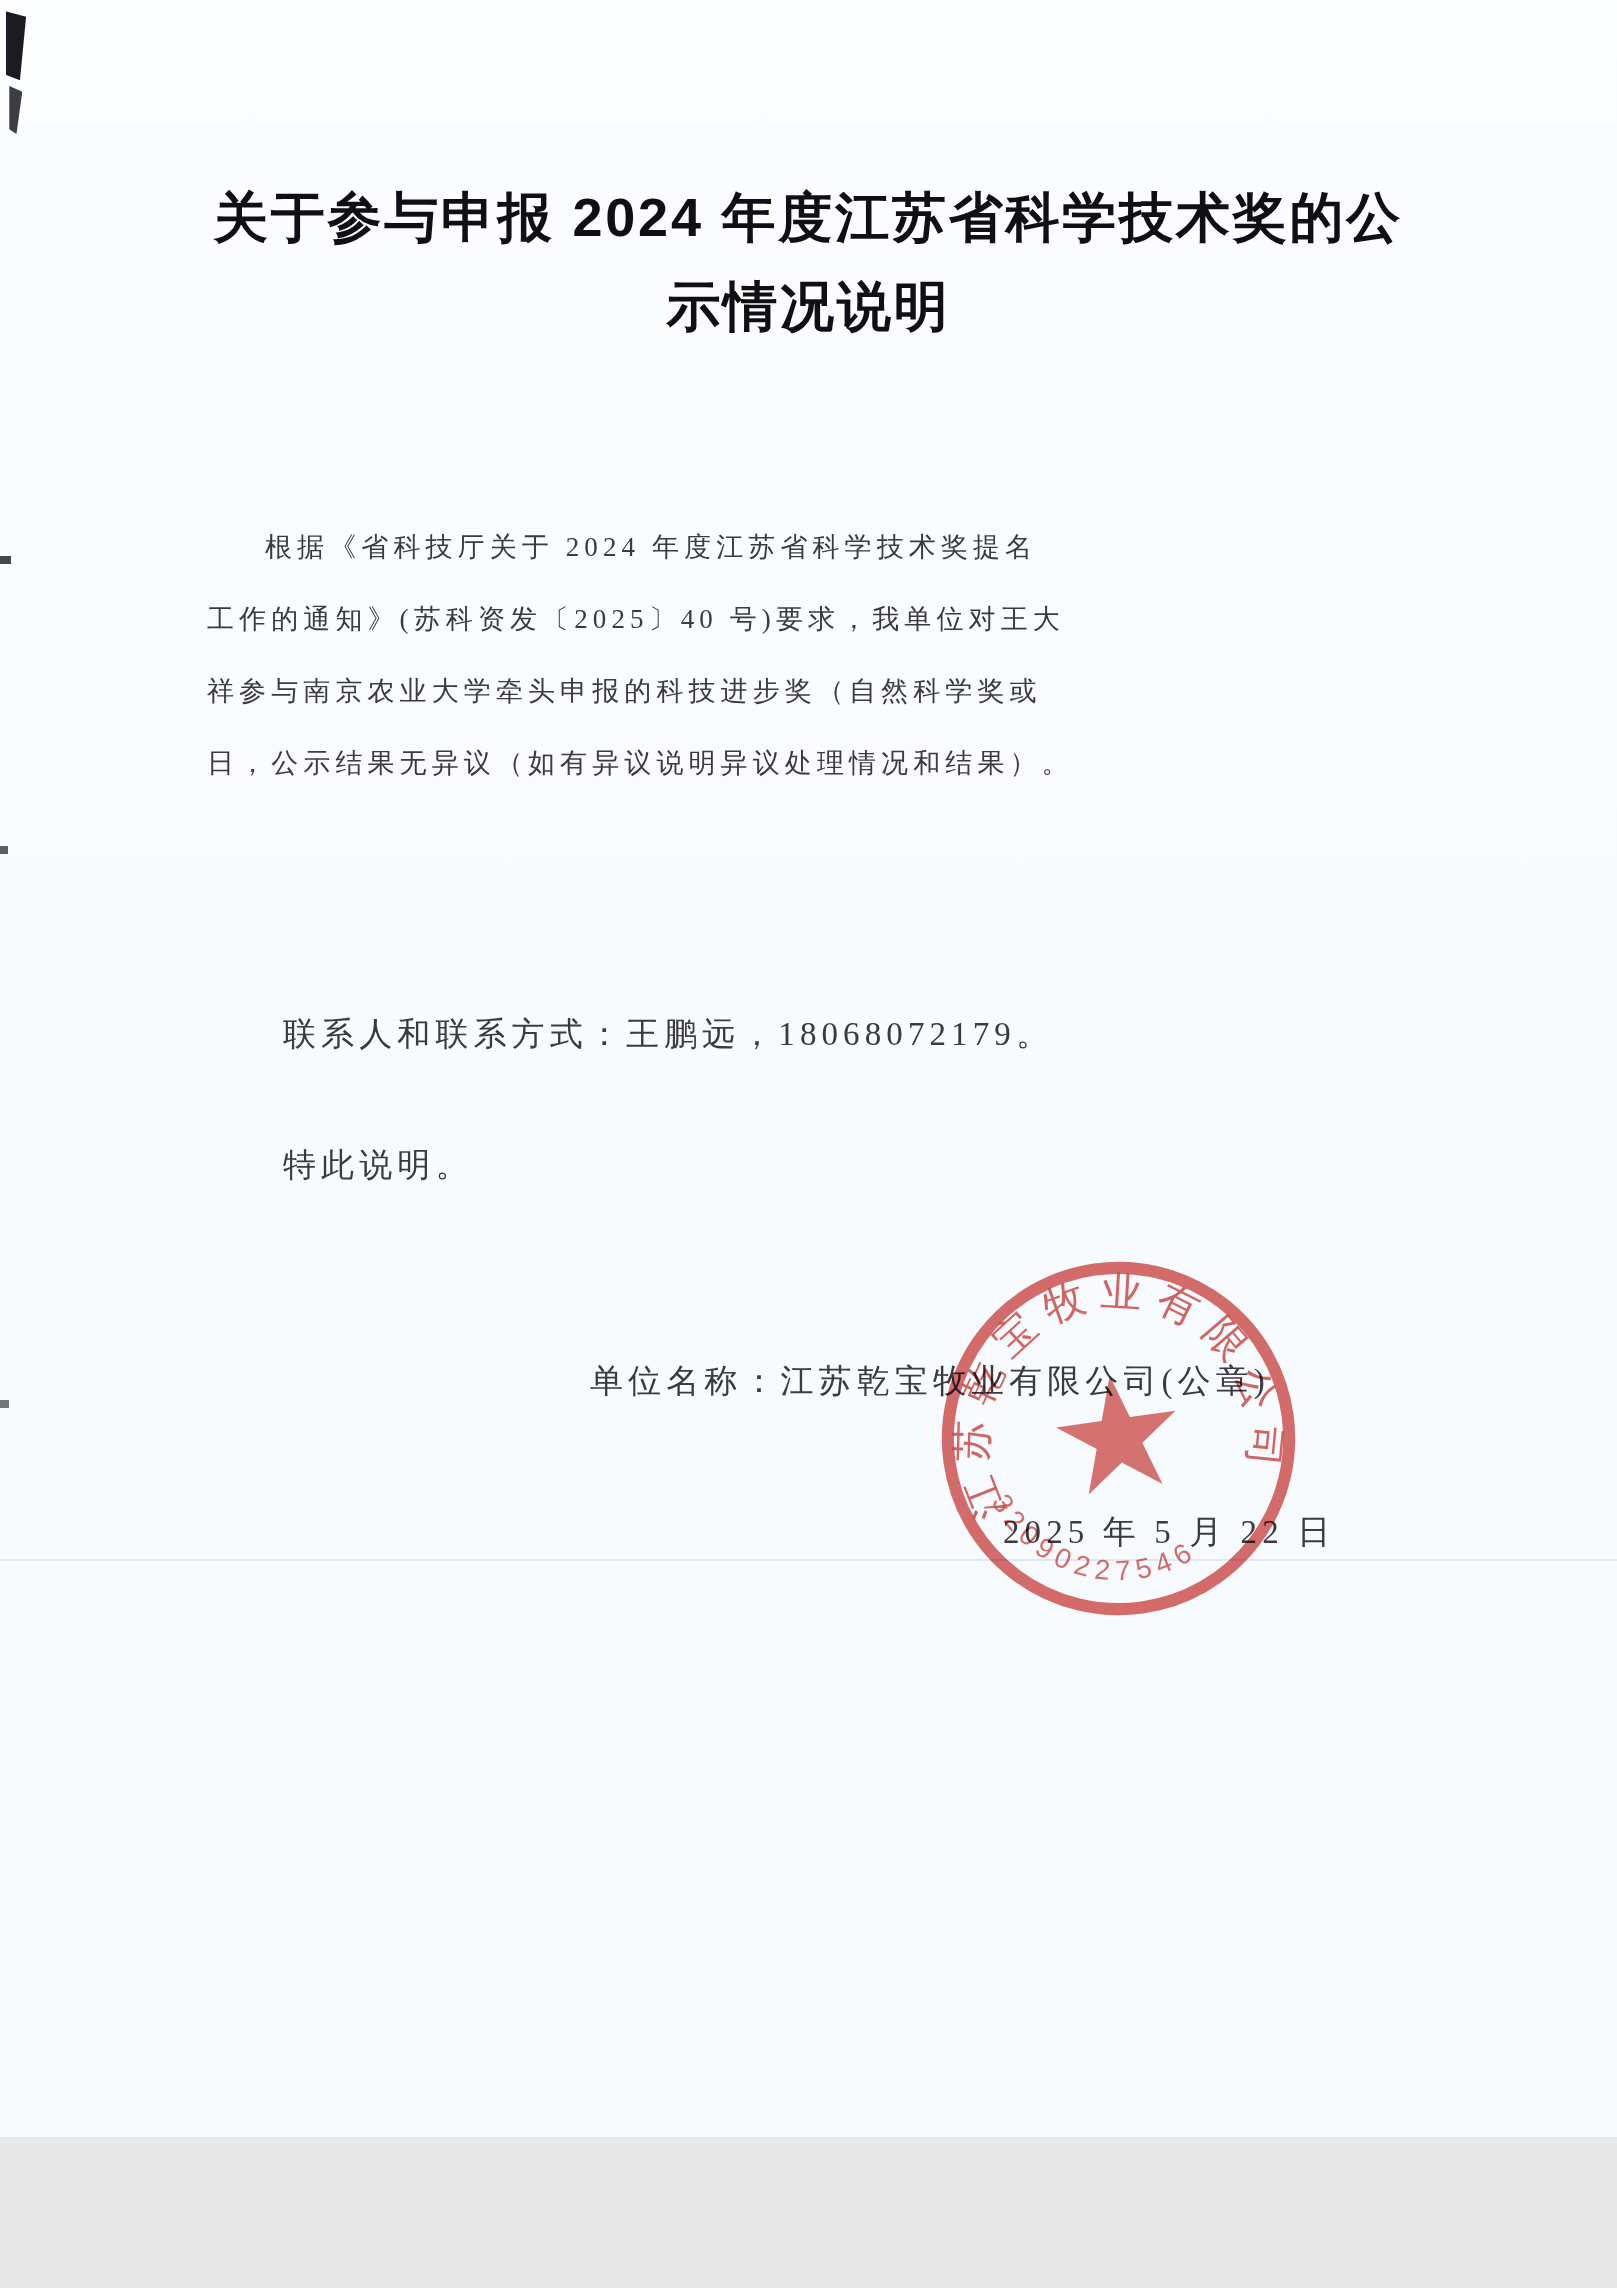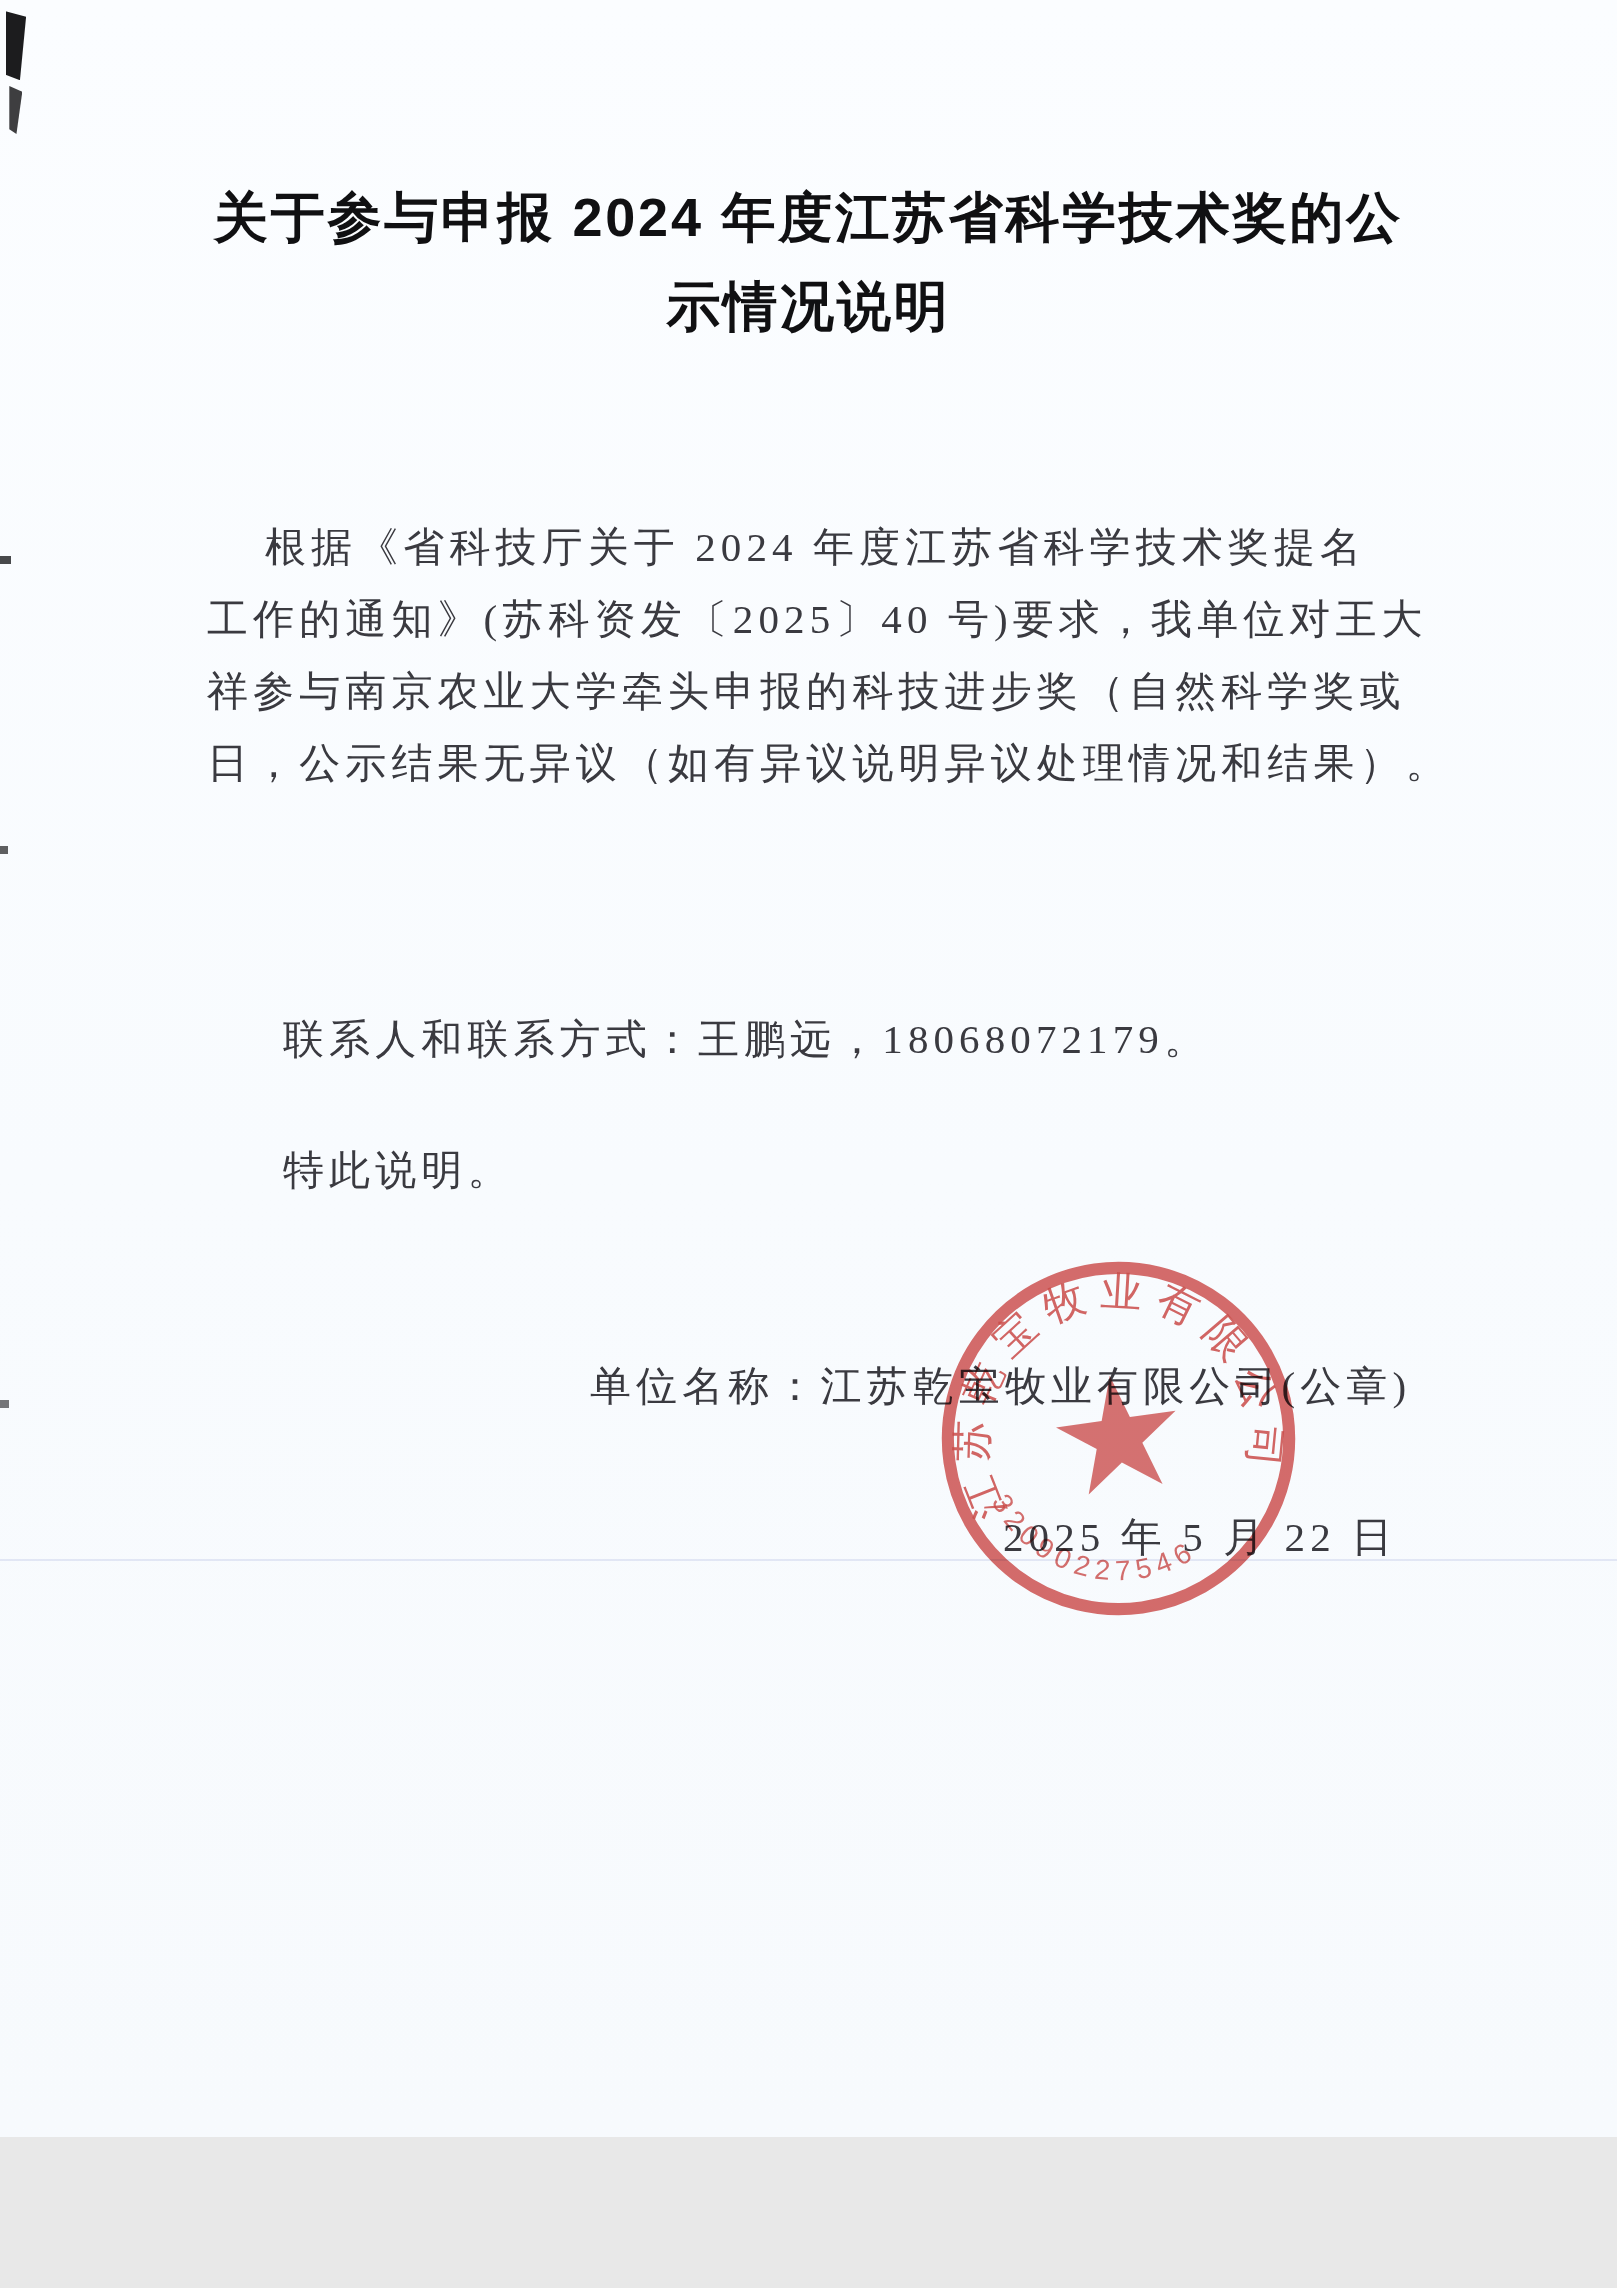--- a/index.html
+++ b/index.html
@@ -16,27 +16,27 @@
   .doc-title{
     position:absolute;top:173px;left:131px;right:131px;
     text-align:center;
     font-family:"Liberation Sans","DejaVu Sans",sans-serif;
     font-weight:700;color:#101012;
     font-size:54px;line-height:89px;letter-spacing:2.8px;
   }
   
   .doc-body{
     position:absolute;left:207px;top:511px;width:1212px;
-    font-size:41px;line-height:72px;letter-spacing:5.1px;
+    font-size:27px;line-height:72px;letter-spacing:5.1px;
     color:#3a3a40;
   }
   .doc-body .line{height:72px;white-space:nowrap;}
   .doc-body .line.first{text-indent:58px;}
   .single-line{
-    position:absolute;font-size:41px;letter-spacing:5.1px;
+    position:absolute;font-size:33px;letter-spacing:5.1px;
     color:#3a3a40;white-space:nowrap;
   }
   #contact-line{left:283px;top:1012px;}
   #closing-line{left:283px;top:1143px;}
   #signature-line{left:590px;top:1359px;}
   #date-line{left:1003px;top:1510px;}
   
   .seal{
     position:absolute;left:932px;top:1252px;width:373px;height:373px;
     transform:rotate(-8deg);

